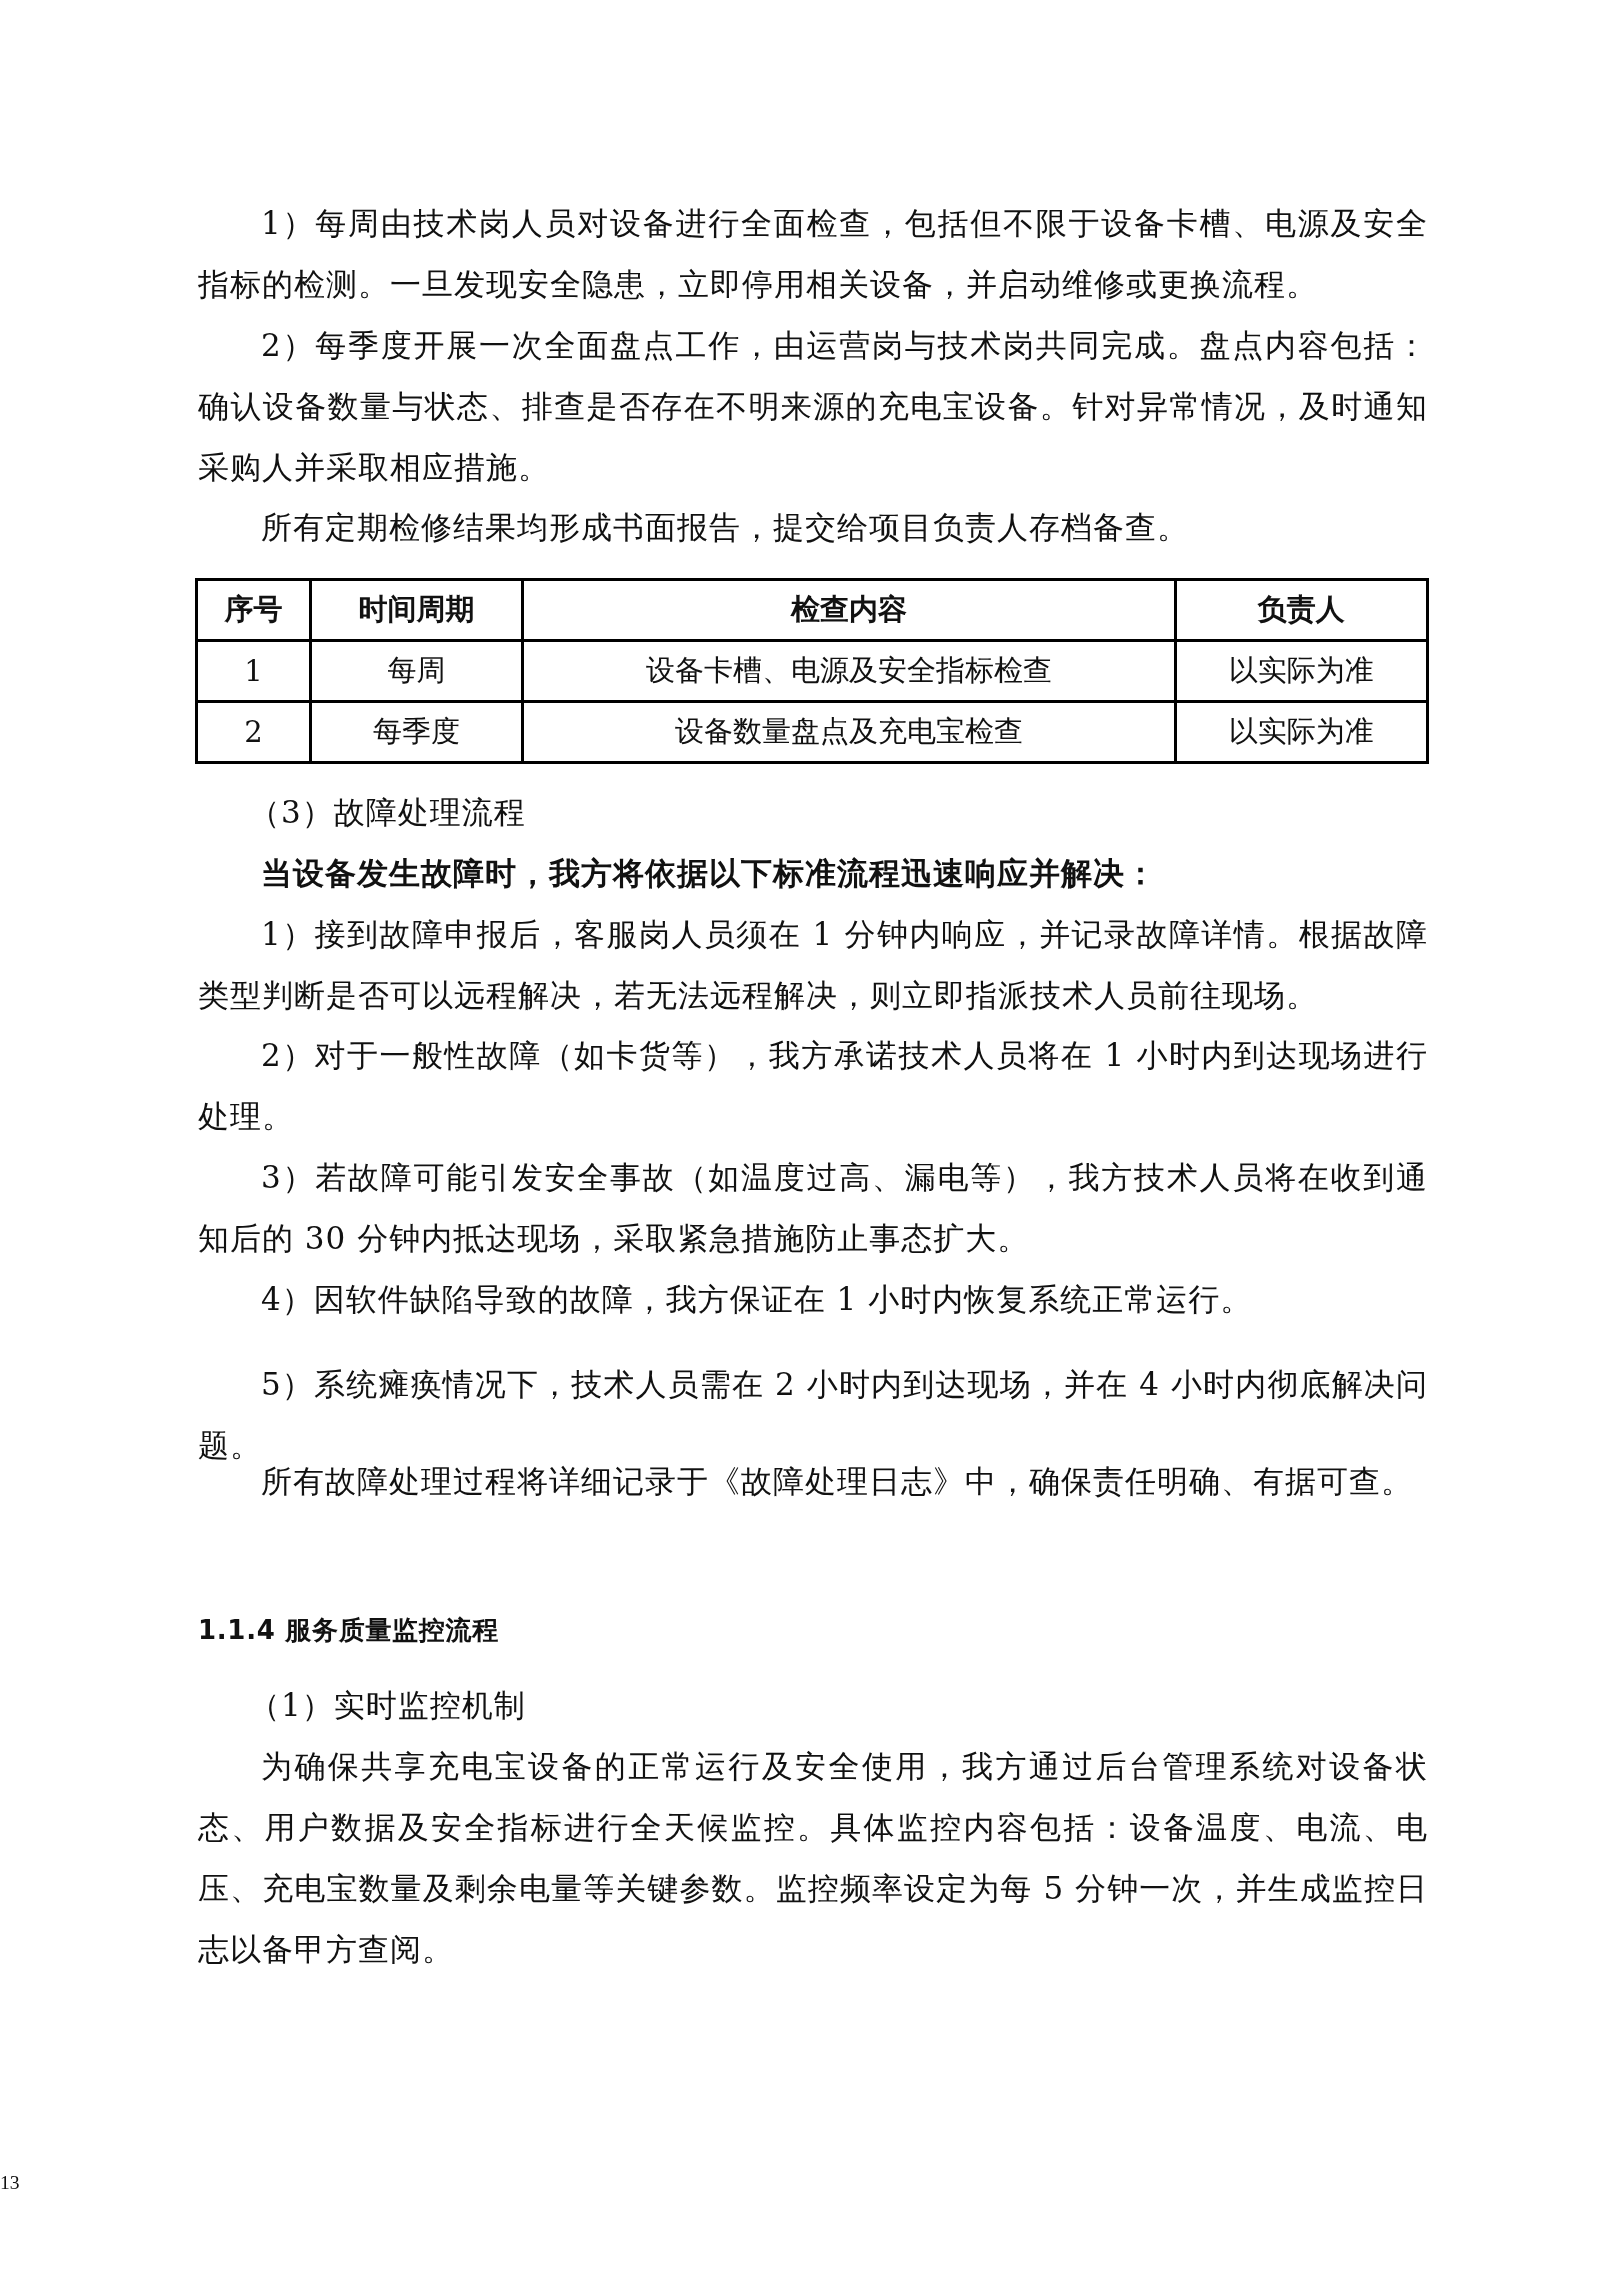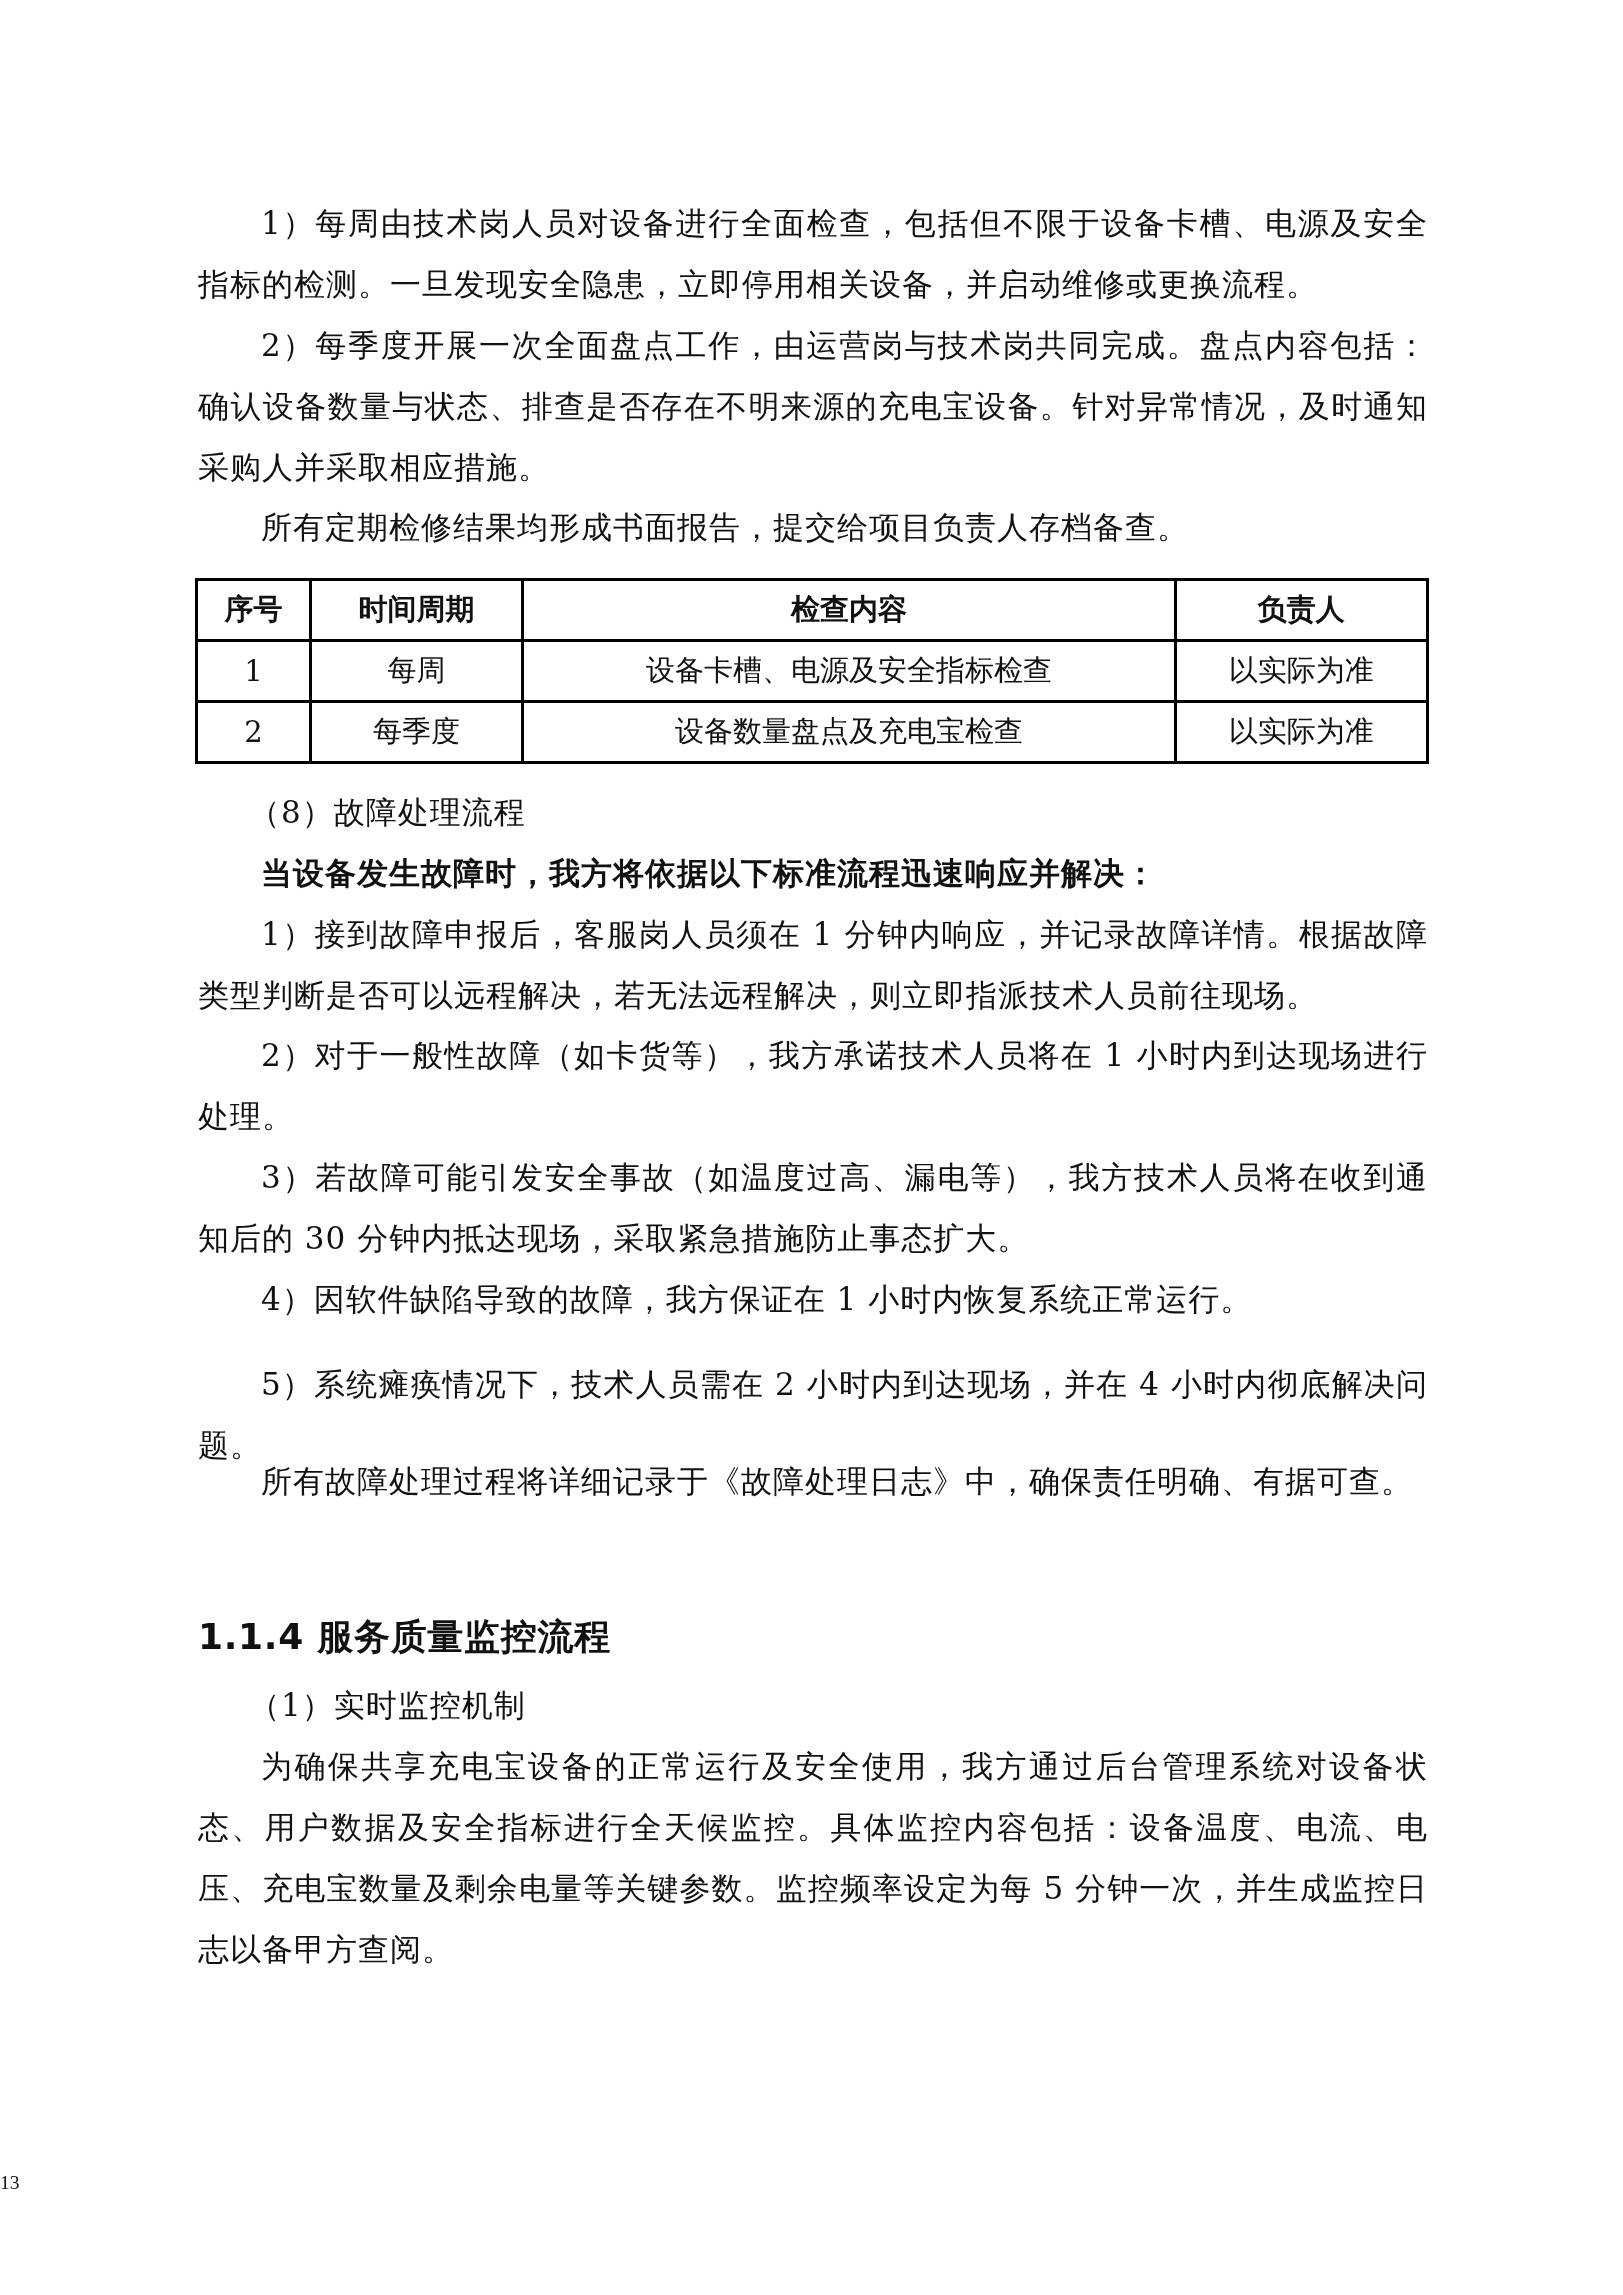--- a/index.html
+++ b/index.html
@@ -3,21 +3,21 @@
 <meta charset="utf-8">
 <style>
   html, body { margin: 0; padding: 0; background: #ffffff; }
   body { width: 1623px; height: 2295px; position: relative; overflow: hidden;
          font-family: "DejaVu Serif", "Liberation Serif", serif; color: #111; }
   .page { position: absolute; left: 0; top: 0; width: 1623px; height: 2295px; }
   .p { position: absolute; left: 198px; width: 1230px; font-size: 31px; line-height: 61px;
        margin: 0; text-align: justify; text-align-last: left; letter-spacing: 1px; }
   .indent { text-indent: 63px; }
   .sub { left: 249px; }
-  .heading { position: absolute; left: 198px; font-size: 36px; font-weight: bold; margin: 0;
+  .heading { position: absolute; left: 198px; font-size: 26px; font-weight: bold; margin: 0;
              font-family: "DejaVu Sans", "Liberation Sans", sans-serif; letter-spacing: 0.7px; }
   table.grid { position: absolute; left: 195px; top: 578px; width: 1234px; border-collapse: collapse;
                font-size: 29px; }
   table.grid td, table.grid th { border: 3.3px solid #000; text-align: center; padding: 0; height: 58px; }
   table.grid th { font-weight: bold; font-family: "DejaVu Sans", "Liberation Sans", sans-serif; }
   .pagenum { position: absolute; top: 2172px; left: 0; width: 1623px; text-align: left;
              font-size: 19.6px; font-family: "Liberation Serif", serif; }
 </style>
 </head>
 <body>
@@ -52,21 +52,21 @@
       </tr>
       <tr>
         <td>2</td>
         <td>每季度</td>
         <td>设备数量盘点及充电宝检查</td>
         <td>以实际为准</td>
       </tr>
     </tbody>
   </table>
 
-  <p class="p sub" style="top:782px;">（8）故障处理流程</p>
+  <p class="p sub" style="top:782px;">（3）故障处理流程</p>
   <p class="p indent" style="top:843px;font-weight:bold;">当设备发生故障时，我方将依据以下标准流程迅速响应并解决：</p>
   <p class="p indent" style="top:904px;">1）接到故障申报后，客服岗人员须在 1 分钟内响应，并记录故障详情。根据故障类型判断是否可以远程解决，若无法远程解决，则立即指派技术人员前往现场。</p>
   <p class="p indent" style="top:1025px;">2）对于一般性故障（如卡货等），我方承诺技术人员将在 1 小时内到达现场进行处理。</p>
   <p class="p indent" style="top:1147px;">3）若故障可能引发安全事故（如温度过高、漏电等），我方技术人员将在收到通知后的 30 分钟内抵达现场，采取紧急措施防止事态扩大。</p>
   <p class="p indent" style="top:1269px;">4）因软件缺陷导致的故障，我方保证在 1 小时内恢复系统正常运行。</p>
   <p class="p indent" style="top:1354px;">5）系统瘫痪情况下，技术人员需在 2 小时内到达现场，并在 4 小时内彻底解决问题。</p>
   <p class="p indent" style="top:1451px;">所有故障处理过程将详细记录于《故障处理日志》中，确保责任明确、有据可查。</p>
 
   <h2 class="heading" style="top:1613px;">1.1.4 服务质量监控流程</h2>
   <p class="p sub" style="top:1675px;">（1）实时监控机制</p>

